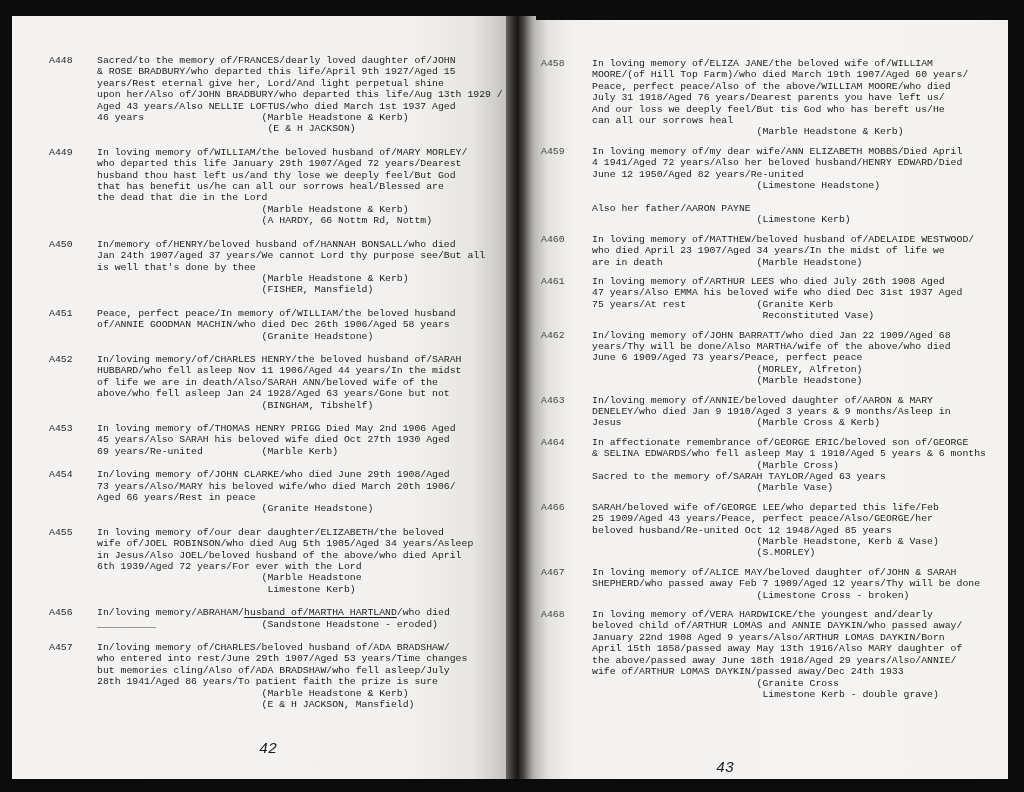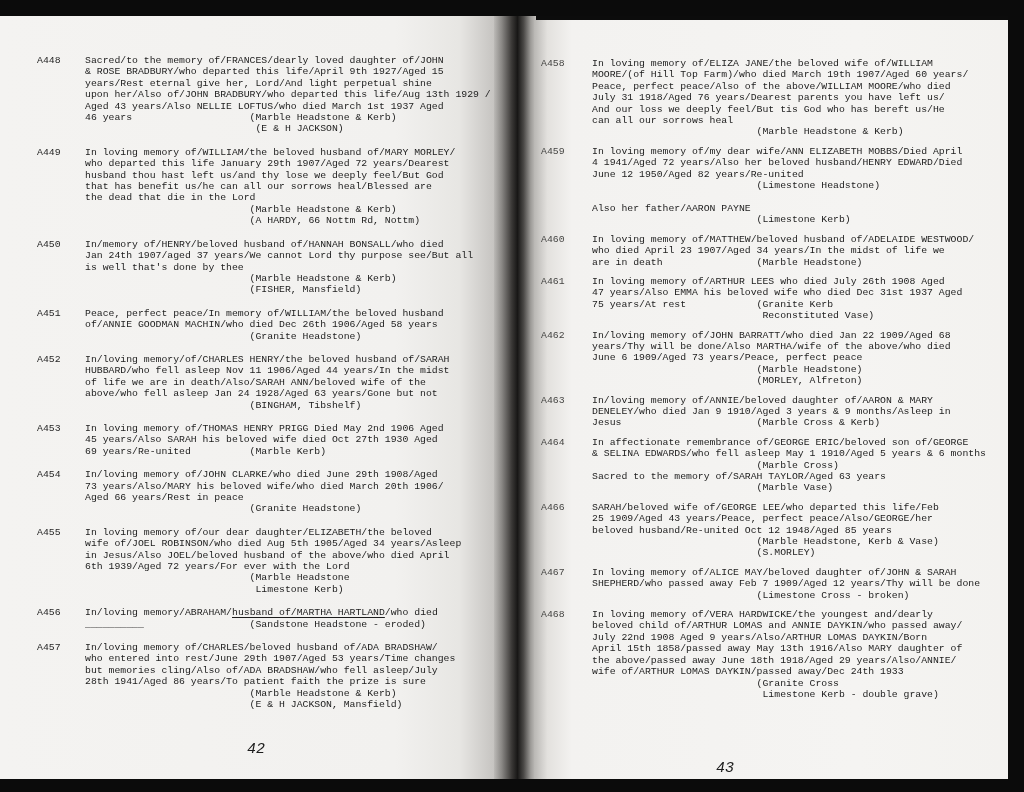--- a/index.html
+++ b/index.html
@@ -14,21 +14,21 @@
   }
   .bar-top  { position:absolute; top:0; left:0; width:1024px; height:16px; background:#0b0b0b; z-index:3; }
   .bar-bottom { position:absolute; left:0; top:779px; width:1024px; height:13px; background:#0b0b0b; z-index:3; }
   .bar-right { position:absolute; top:0; left:1008px; width:16px; height:792px; background:#0b0b0b; z-index:3; }
   .gutter {
     position:absolute; left:492px; top:0; width:44px; height:792px; z-index:1;
     background:linear-gradient(to right,#c9c7c4 0%,#8a8885 22%,#3a3836 45%,#181716 58%,#4b4947 72%,#9d9b98 88%,#c4c2bf 100%);
   }
   .page { position:absolute; color:#1c1c1c; z-index:2; }
   .page-left {
-    left:0; top:16px; width:494px; height:763px;
+    left:12px; top:16px; width:494px; height:763px;
     background:linear-gradient(to right,#f4f3f1 0%,#f2f1ef 80%,#e7e6e3 93%,#c6c4c1 100%);
   }
   .page-right {
     left:534px; top:20px; width:538px; height:759px;
     background:linear-gradient(to right,#b9b7b4 0%,#e3e1de 2.5%,#f3f2f0 7%,#f5f4f2 60%,#f2f1ee 100%);
   }
   .records { position:relative; }
   .page-left  .records { padding:39px 0 0 37px; }
   .page-right .records { padding:38px 0 0 7px; }
   .record { display:flex; align-items:flex-start; }
@@ -201,22 +201,22 @@
             <div class="line">75 years/At rest            (Granite Kerb</div>
             <div class="line">                             Reconstituted Vase)</div>
           </div>
         </div>
         <div class="record">
           <div class="record-id">A462</div>
           <div class="record-text">
             <div class="line">In/loving memory of/JOHN BARRATT/who died Jan 22 1909/Aged 68</div>
             <div class="line">years/Thy will be done/Also MARTHA/wife of the above/who died</div>
             <div class="line">June 6 1909/Aged 73 years/Peace, perfect peace</div>
+            <div class="line">                            (MORLEY, Alfreton)</div>
             <div class="line">                            (Marble Headstone)</div>
-            <div class="line">                            (MORLEY, Alfreton)</div>
           </div>
         </div>
         <div class="record">
           <div class="record-id">A463</div>
           <div class="record-text">
             <div class="line">In/loving memory of/ANNIE/beloved daughter of/AARON &amp; MARY</div>
             <div class="line">DENELEY/who died Jan 9 1910/Aged 3 years &amp; 9 months/Asleep in</div>
             <div class="line">Jesus                       (Marble Cross &amp; Kerb)</div>
           </div>
         </div>
@@ -246,21 +246,21 @@
             <div class="line">In loving memory of/ALICE MAY/beloved daughter of/JOHN &amp; SARAH</div>
             <div class="line">SHEPHERD/who passed away Feb 7 1909/Aged 12 years/Thy will be done</div>
             <div class="line">                            (Limestone Cross - broken)</div>
           </div>
         </div>
         <div class="record">
           <div class="record-id">A468</div>
           <div class="record-text">
             <div class="line">In loving memory of/VERA HARDWICKE/the youngest and/dearly</div>
             <div class="line">beloved child of/ARTHUR LOMAS and ANNIE DAYKIN/who passed away/</div>
-            <div class="line">July 22nd 1908 Aged 9 years/Also/ARTHUR LOMAS DAYKIN/Born</div>
+            <div class="line">January 22nd 1908 Aged 9 years/Also/ARTHUR LOMAS DAYKIN/Born</div>
             <div class="line">April 15th 1858/passed away May 13th 1916/Also MARY daughter of</div>
             <div class="line">the above/passed away June 18th 1918/Aged 29 years/Also/ANNIE/</div>
             <div class="line">wife of/ARTHUR LOMAS DAYKIN/passed away/Dec 24th 1933</div>
             <div class="line">                            (Granite Cross</div>
             <div class="line">                             Limestone Kerb - double grave)</div>
           </div>
         </div>
       </div>
     <div class="page-number pn-right">43</div>
   </div>

